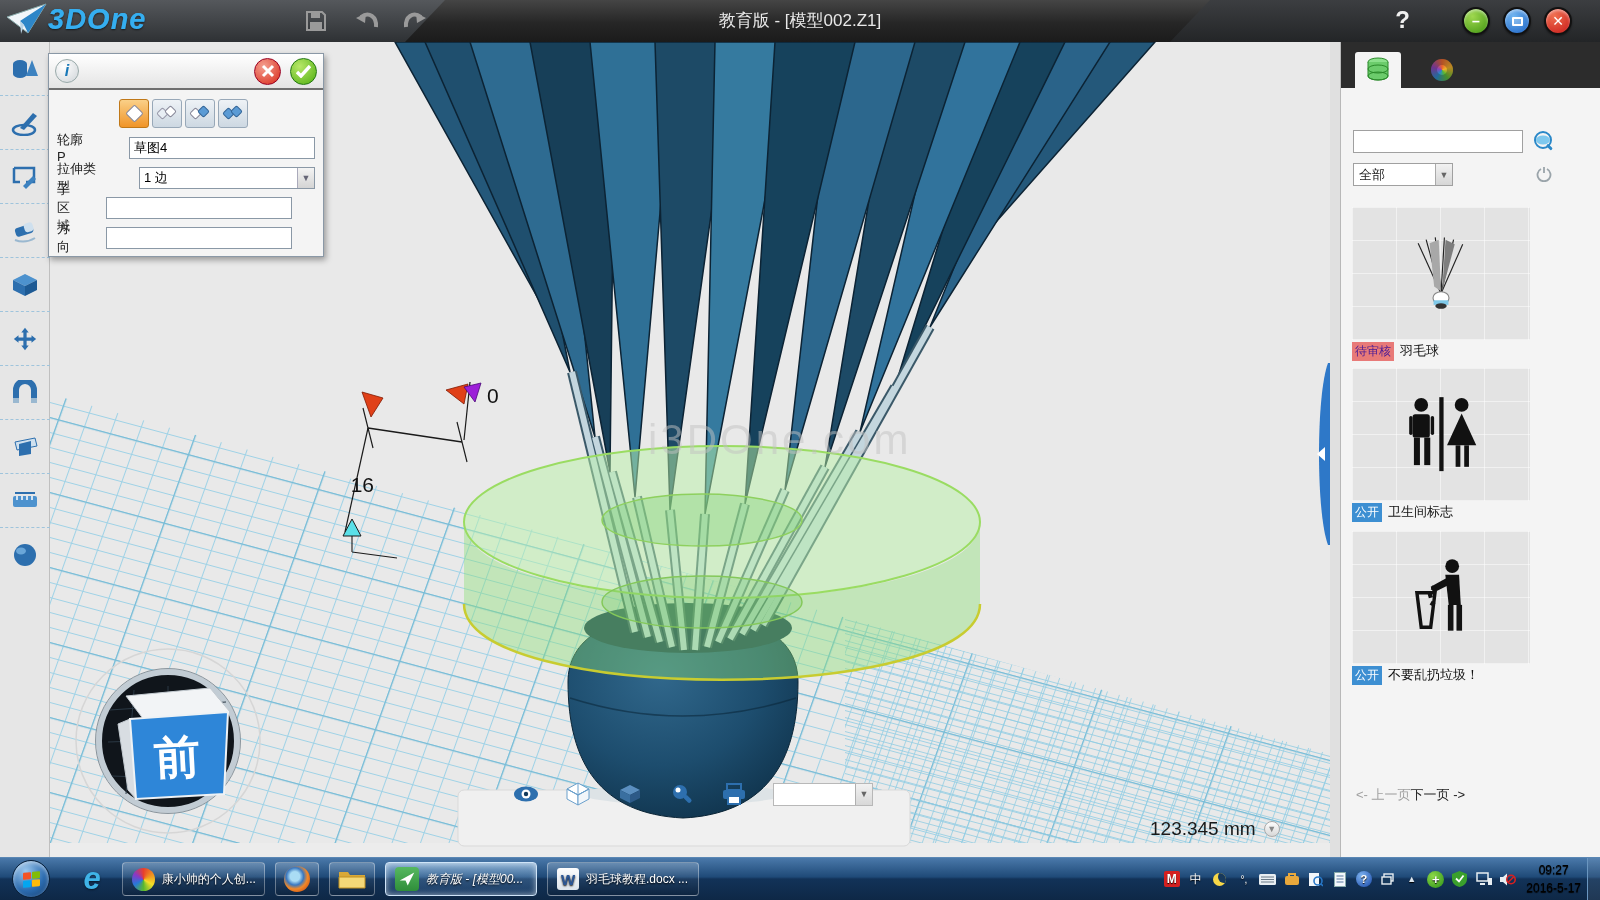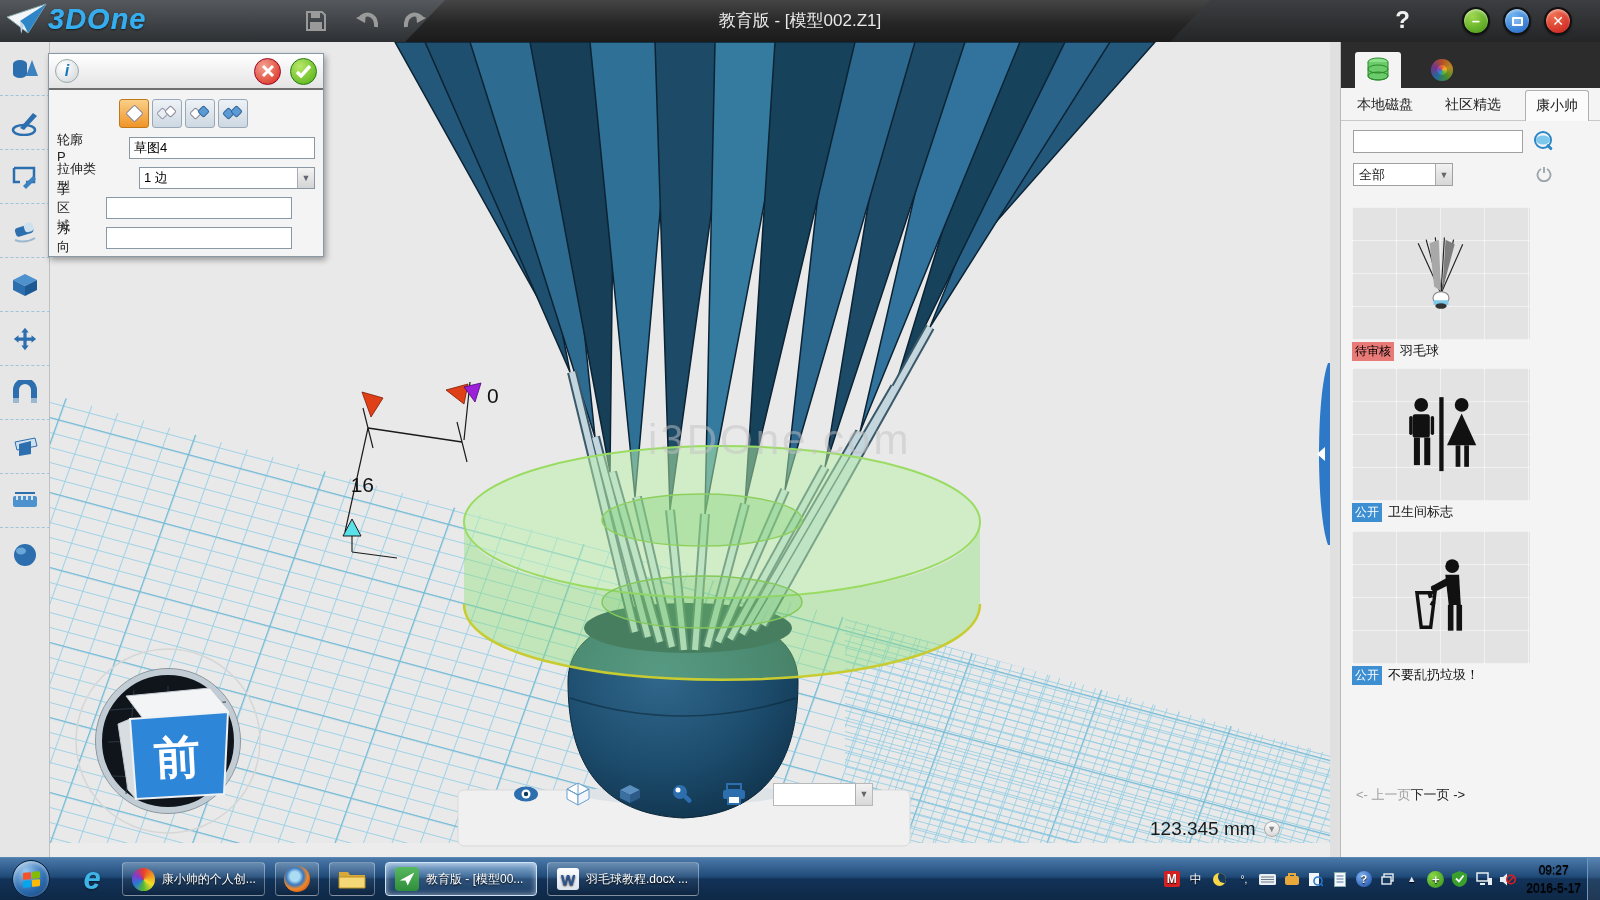--- a/index.html
+++ b/index.html
@@ -105,21 +105,21 @@
     border:1px solid #a0a0a0; font-size:13px; display:flex; align-items:center; padding-left:5px; color:#222; }
   .sb-filter .arrow-btn { margin-left:auto; width:17px; height:100%; background:linear-gradient(#f2f2f2,#d6d6d6);
     border-left:1px solid #aaa; color:#666; font-size:9px; display:flex; align-items:center; justify-content:center; }
   .sb-power { position:absolute; left:206px; top:124px; width:16px; height:16px; }
   .sb-item-thumb { position:absolute; left:22px; width:178px; height:133px; background:#e3e3e3;
     background-image:linear-gradient(rgba(255,255,255,.5) 1px, transparent 1px),
       linear-gradient(90deg, rgba(255,255,255,.5) 1px, transparent 1px);
     background-size:44px 33px; display:flex; align-items:center; justify-content:center; }
   .sb-item-label { position:absolute; left:22px; height:18px; display:flex; align-items:center; gap:6px; font-size:13px; color:#111; }
   .badge { font-size:12px; padding:1px 3px; }
-  .badge.pending { background:#e87a78; color:#000000;font-family:Liberation Serif, serif; }
+  .badge.pending { background:#e87a78; color:#4c1d95;font-family:Liberation Serif, serif; }
   .badge.public { background:#3d8fd2; color:#fff; }
   .sb-pagination { position:absolute; left:0; top:744px; width:270px; display:flex; font-size:13px; }
   .pg-prev { margin-left:26px; color:#a0a0a0; }
   .pg-next { color:#222; }
   .sb-community { position:absolute; left:14px; top:772px; width:248px; height:28px;
     background:linear-gradient(#f4f4f4,#dedede); border:1px solid #909090; font-size:13px; color:#222;
     display:flex; align-items:center; justify-content:center; }
 
   
   .taskbar { position:absolute; left:0; top:857px; width:1600px; height:43px;
@@ -132,21 +132,21 @@
   .flag { display:grid; grid-template-columns:8px 8px; grid-template-rows:7px 7px; gap:1px; transform:skewY(-6deg); }
   .flag span { border-radius:1px; }
   .ie-e { margin-left:22px; font-size:31px; font-weight:bold; font-style:italic; color:#3fb4e8;
     text-shadow:0 1px 2px rgba(0,0,0,.5); width:40px; text-align:center; }
   .task-btn { height:34px; margin-left:10px; padding:0 9px; display:flex; align-items:center; gap:7px;
     border-radius:4px; border:1px solid rgba(255,255,255,.35);
     background:linear-gradient(rgba(255,255,255,.22),rgba(255,255,255,.06) 50%,rgba(0,0,0,.12));
     color:#fff; font-size:12px; text-shadow:0 1px 2px #000; }
   .task-btn.icononly { padding:0 8px; }
   .task-btn.active { background:linear-gradient(rgba(200,230,255,.55),rgba(130,180,230,.25) 50%,rgba(60,110,170,.3));
-    border-color:#cfe4f8; box-shadow:inset 0 0 6px rgba(255,255,255,.6); }
+    border-color:#cfe4f8; box-shadow:inset 0 0 6px rgba(255,255,255,.6);font-style:italic; }
   .task-btn .lbl { max-width:108px; white-space:nowrap; overflow:hidden; }
   .pinwheel { width:23px; height:23px; border-radius:50%;
     background:conic-gradient(#e8402c,#f09020,#f4e028,#58b830,#2878d8,#8838c8,#e8402c);
     box-shadow:inset 0 0 0 3px rgba(255,255,255,.0); }
   .firefox { width:26px; height:26px; border-radius:50%;
     background:radial-gradient(circle at 42% 40%,#aadcf4 22%,#3a78c0 40%,#f08828 58%,#cc5214 85%); }
   .word-ico { width:22px; height:22px; background:linear-gradient(#fdfdfd,#dce4ec); border-radius:3px;
     color:#2b5797; font-weight:bold; font-size:15px; display:flex; align-items:center; justify-content:center; }
   .done-ico { width:24px; height:24px; background:linear-gradient(#56b860,#2f8e3a); border-radius:4px;
     display:flex; align-items:center; justify-content:center; }
@@ -533,25 +533,20 @@
         <ellipse cx="12" cy="5" rx="10" ry="4" fill="#8ce08c" stroke="#2a8a2a"></ellipse>
         <path d="M2 5 V19 a10 4 0 0 0 20 0 V5" fill="#6ccc6c" stroke="#2a8a2a"></path>
         <ellipse cx="12" cy="12" rx="10" ry="4" fill="none" stroke="#2a8a2a"></ellipse>
         <ellipse cx="12" cy="19" rx="10" ry="4" fill="none" stroke="#2a8a2a"></ellipse>
       </svg>
     </div>
     <div class="sb-tabicon" style="left:78px;">
       <span style="width:22px;height:22px;border-radius:50%;background:conic-gradient(#e8642c,#f0b028,#58b830,#2888c8,#9040b8,#e8642c);box-shadow:inset 0 0 0 6px rgba(20,20,20,.25);display:inline-block;"></span>
     </div>
   </div>
-  <div class="sb-tabs">
-    <div class="sb-tab" style="margin-left:6px;">本地磁盘</div>
-    <div class="sb-tab" style="margin-left:12px;">社区精选</div>
-    <div class="sb-tab active" style="margin-left:14px;">康小帅</div>
-  </div>
 
   <input class="sb-search" style="">
   <div class="sb-search-ico">
     <svg width="22" height="22" viewBox="0 0 22 22">
         <circle cx="10" cy="10" r="8" fill="none" stroke="#2a88c8" stroke-width="2"></circle>
         <ellipse cx="10" cy="10" rx="7" ry="4.5" fill="#7ec8ee"></ellipse>
         <rect x="14" y="14" width="7" height="3" rx="1.5" transform="rotate(45 15 15)" fill="#2a88c8"></rect>
       </svg>
   </div>
   <div class="sb-filter">

